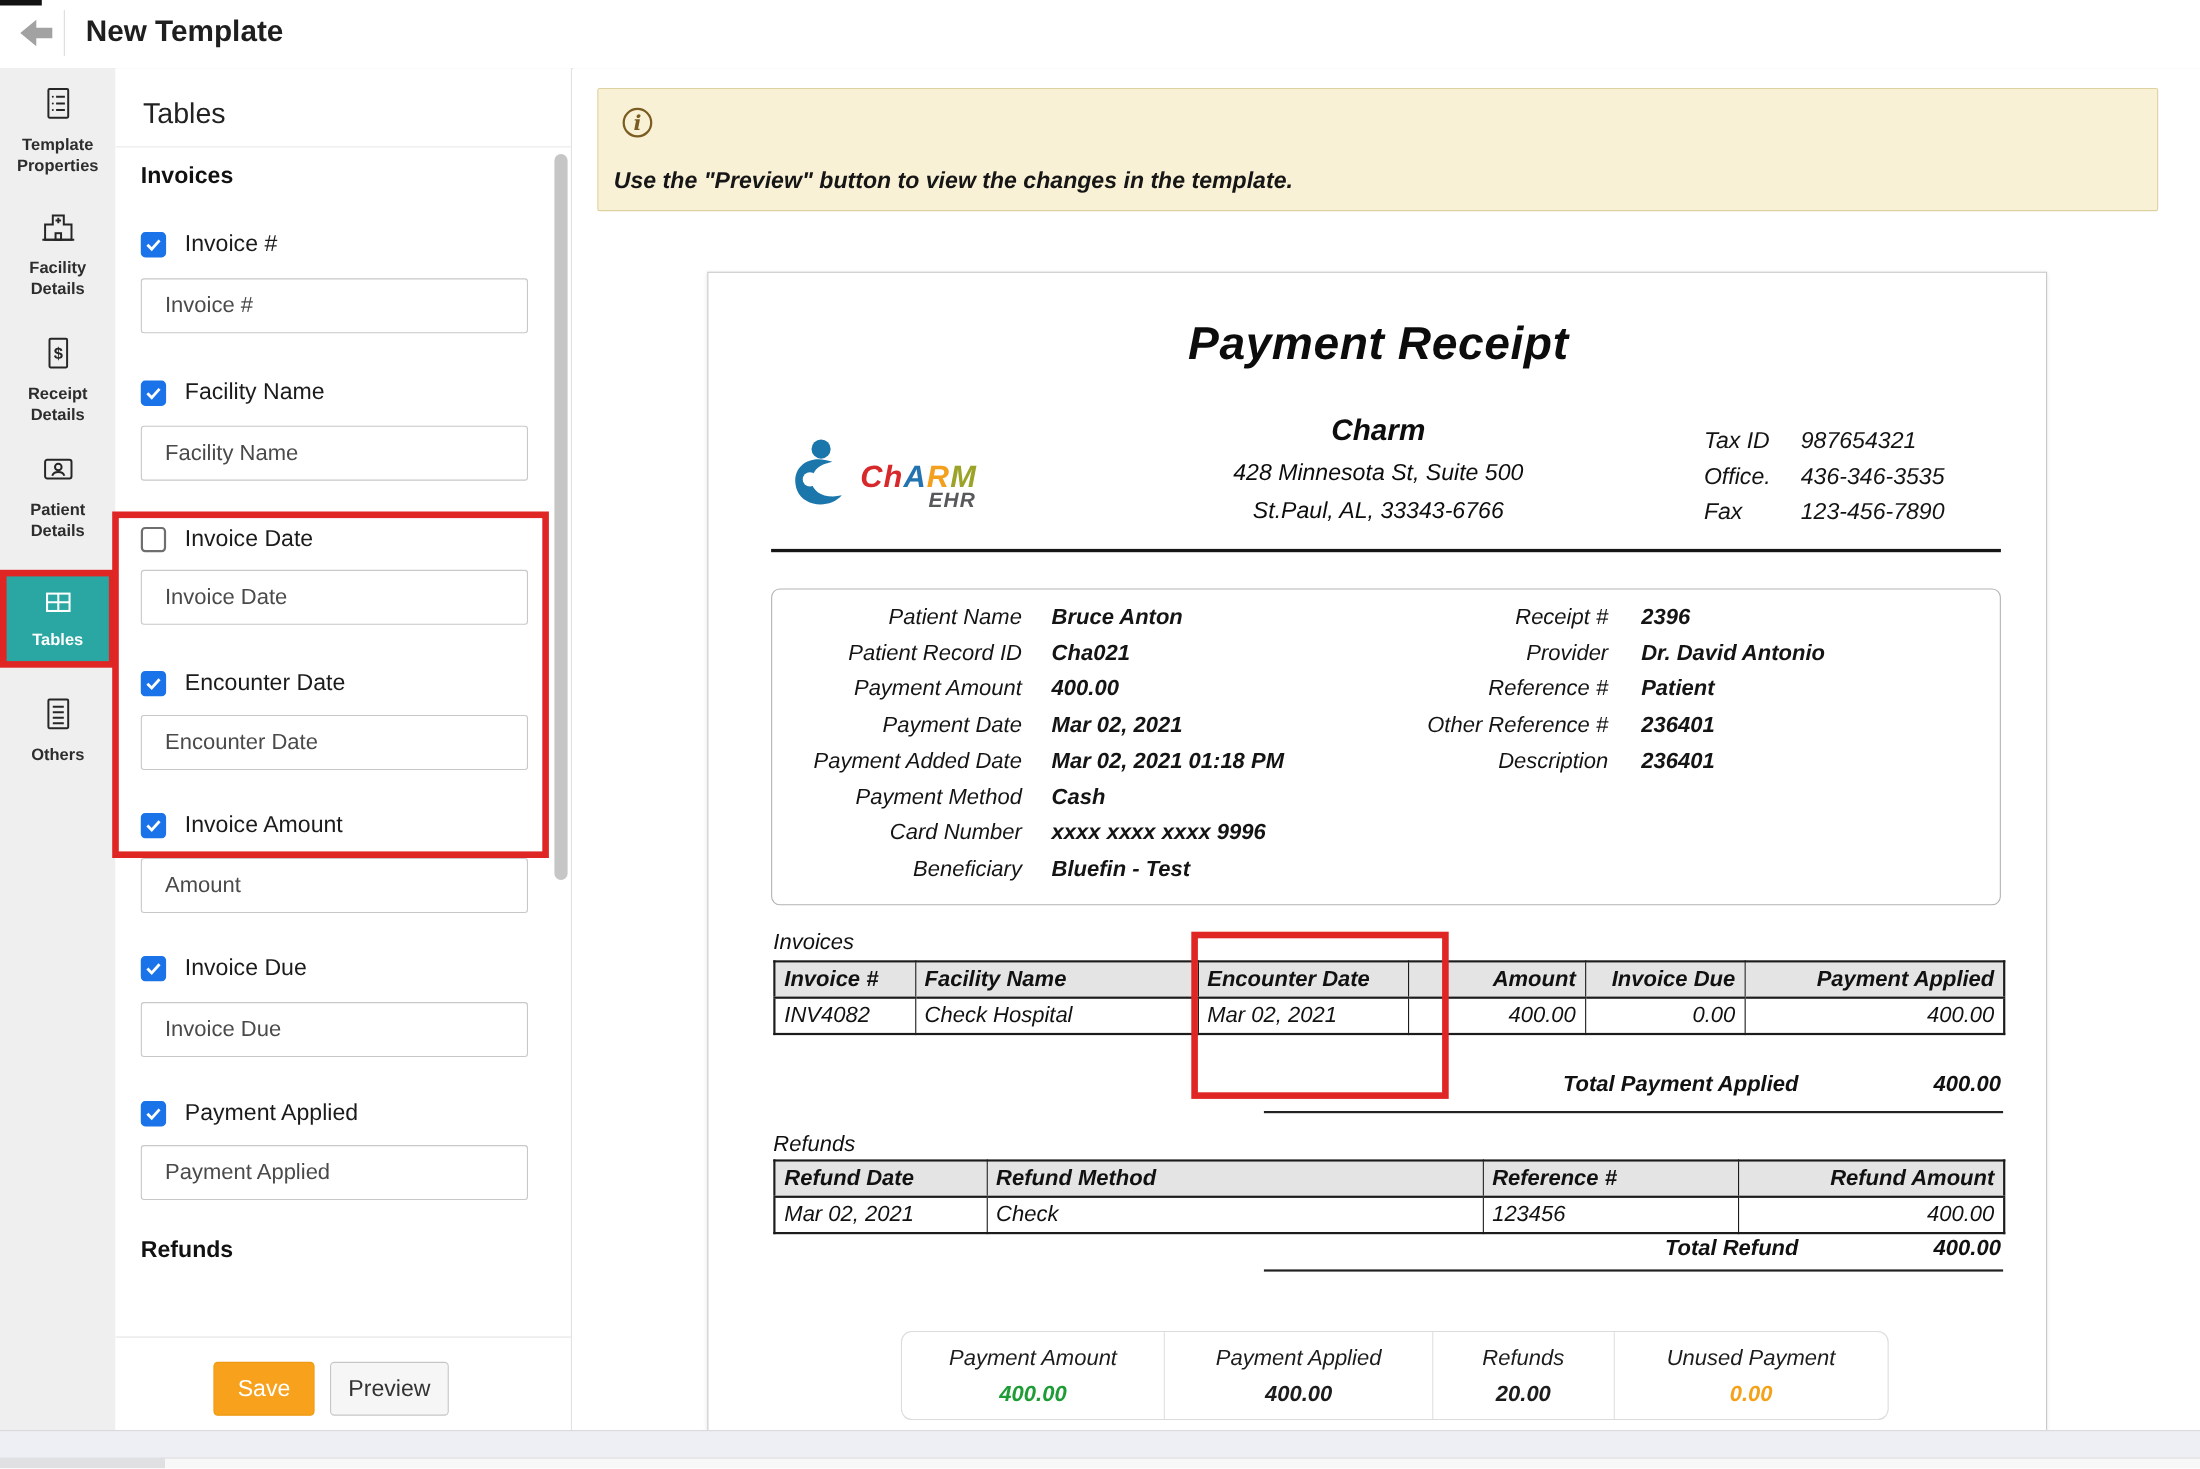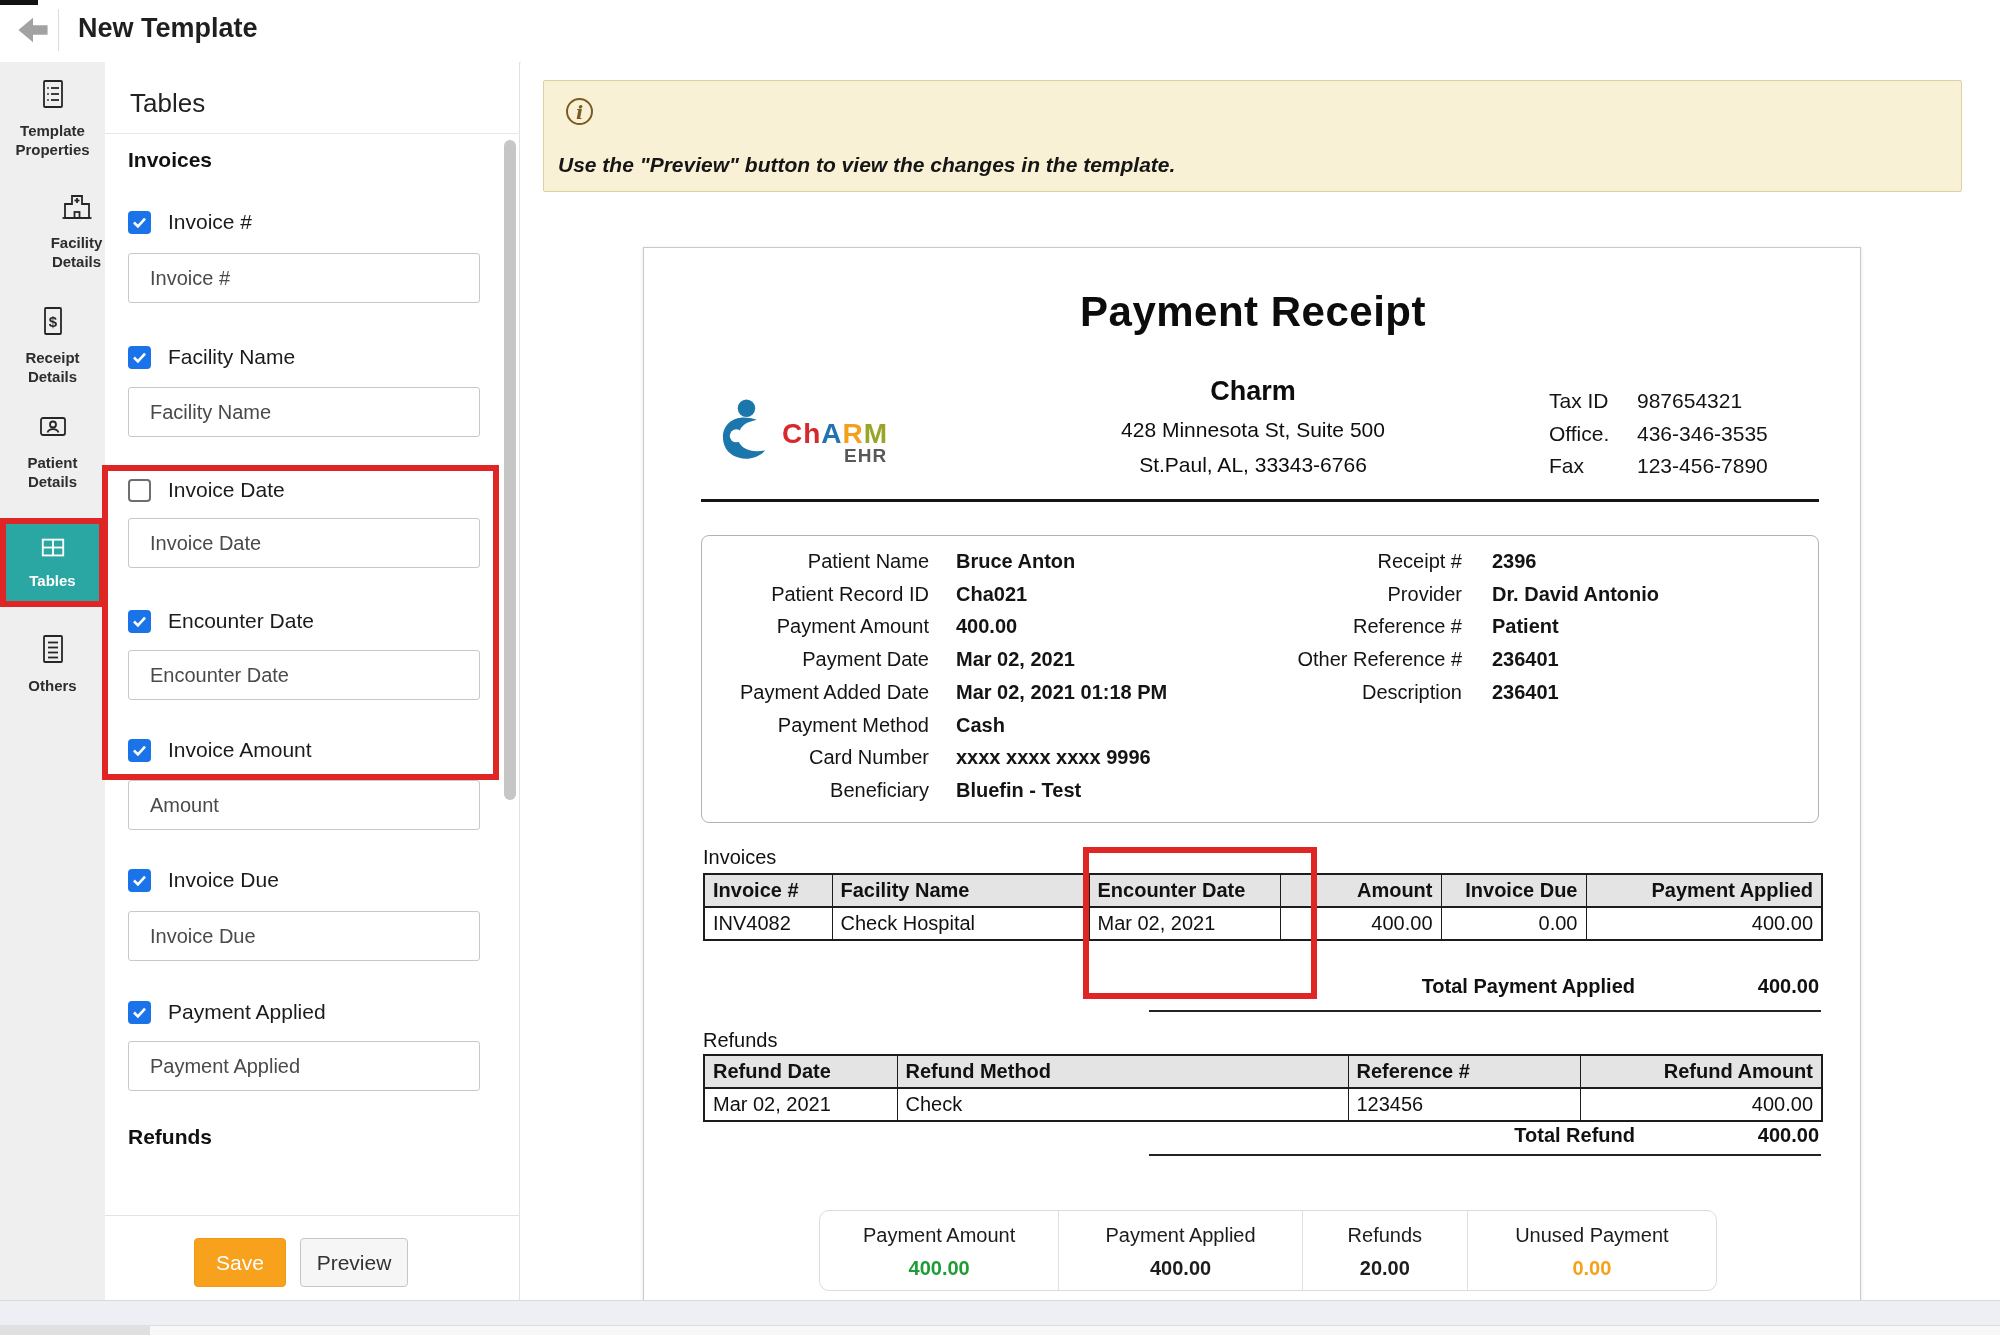--- a/index.html
+++ b/index.html
@@ -41,21 +41,21 @@
   .preview-btn{left:195px;top:1176px;width:106px;height:47px;background:#f6f6f6;border:1px solid #c6c6c6;border-radius:4px;color:#333;font-size:21px;display:flex;align-items:center;justify-content:center;cursor:pointer;}
 
   
   .main{left:521px;top:62px;width:1479px;height:1238px;background:#fff;}
   .banner{left:22px;top:18px;width:1419px;height:112px;background:#f8f1d6;border:1px solid #ddd1a0;border-radius:2px;box-sizing:border-box;}
   .info-i{position:absolute;left:22px;top:17px;width:27px;height:27px;border:2px solid #7a5c20;border-radius:50%;box-sizing:border-box;color:#7a5c20;font-family:"DejaVu Serif","Liberation Serif",serif;font-style:italic;font-weight:bold;font-size:19px;display:flex;align-items:center;justify-content:center;}
   .banner-l1{position:absolute;left:64px;top:19px;font-size:21px;font-style:italic;font-weight:600;color:#161616;}
   .banner-l2{position:absolute;left:14px;top:72px;font-size:21px;font-style:italic;font-weight:600;color:#161616;}
 
   
-  .card{left:122px;top:185px;width:1218px;height:1055px;background:#fff;border:1px solid #c9c9c9;box-shadow:0 1px 4px rgba(0,0,0,.10);box-sizing:border-box;}
+  .card{left:122px;top:185px;width:1218px;height:1055px;background:#fff;border:1px solid #c9c9c9;box-shadow:0 1px 4px rgba(0,0,0,.10);box-sizing:border-box;font-style:italic;}
   .r-title{left:0;top:40px;width:1218px;text-align:center;font-size:42px;font-weight:bold;color:#0c0c0c;letter-spacing:.5px;}
   .logo{left:72px;top:150px;width:260px;height:70px;}
   .logo-brand{position:absolute;left:66px;top:20px;font-size:28px;font-weight:bold;letter-spacing:1px;}
   .logo-sub{position:absolute;left:128px;top:47px;font-size:19px;font-weight:bold;color:#57585a;letter-spacing:1px;}
   .org{left:409px;top:128px;width:400px;text-align:center;color:#0d0d0d;}
   .org-name{font-size:27px;font-weight:bold;}
   .org-line{font-size:21px;margin-top:11px;}
   .contact{left:905px;top:137px;font-size:21px;color:#141414;line-height:32.5px;}
   .contact .clab{display:inline-block;width:88px;}
   .r-rule{left:57px;top:251px;width:1118px;height:3px;background:#161616;}
@@ -117,21 +117,21 @@
             <line x1="14" y1="10" x2="22" y2="10"></line>
           <circle cx="11" cy="16" r="0.9" fill="#262626" stroke="none"></circle>
             <line x1="14" y1="16" x2="22" y2="16"></line>
           <circle cx="11" cy="22" r="0.9" fill="#262626" stroke="none"></circle>
             <line x1="14" y1="22" x2="22" y2="22"></line>
         </svg>
       </span>
       <span class="side-label">Template
 Properties</span>
     </div>
-    <div class="abs side-item" style="top:128px;margin-left:24px;">
+    <div class="abs side-item" style="top:128px;">
       <span>
         <svg class="icon32" viewBox="0 0 32 32" fill="none" stroke="#262626" stroke-width="1.8">
           <path d="M4 28 V14 h7 V6 h10 v8 h7 v14 Z"></path>
           <line x1="16" y1="8" x2="16" y2="13"></line>
             <line x1="13.5" y1="10.5" x2="18.5" y2="10.5"></line>
           <rect x="13.5" y="22" width="5" height="6"></rect>
           <line x1="1.5" y1="28" x2="30.5" y2="28"></line>
         </svg>
       </span>
       <span class="side-label">Facility

